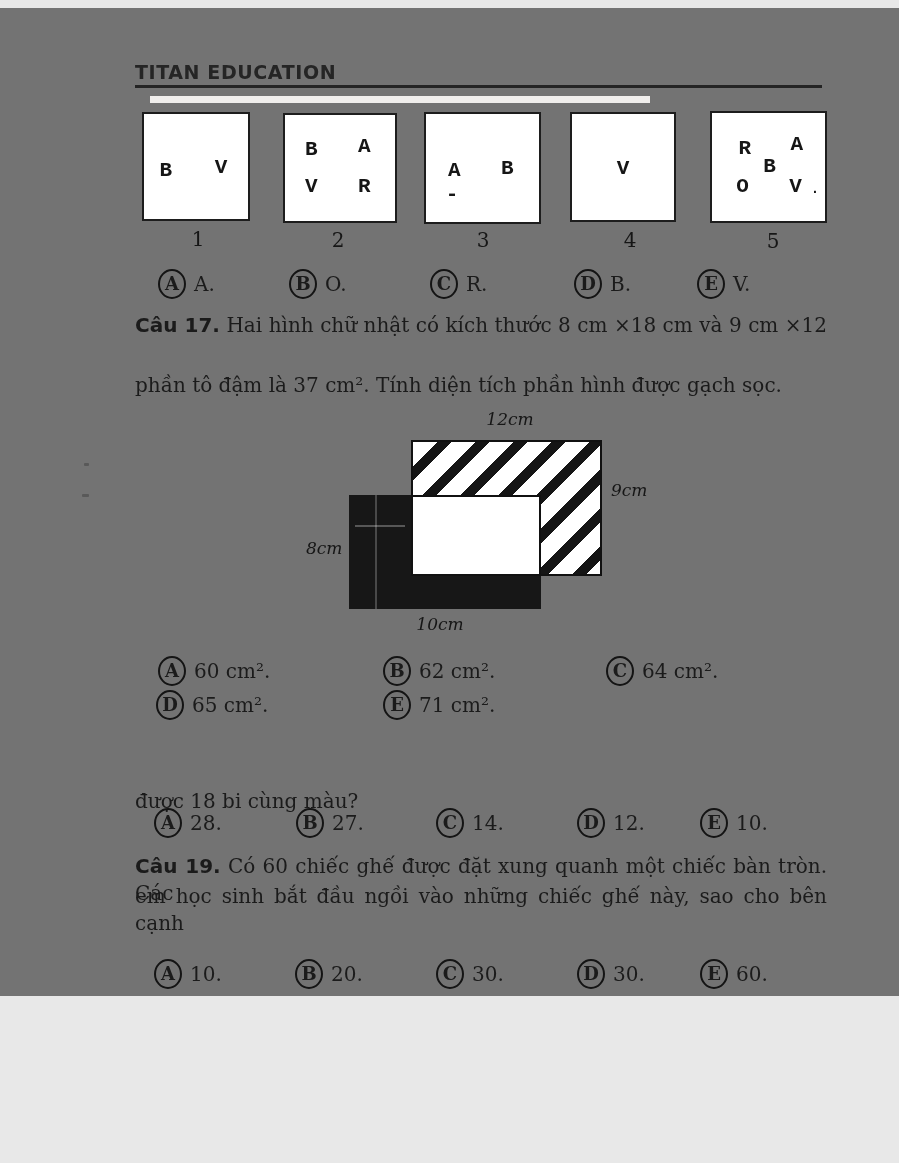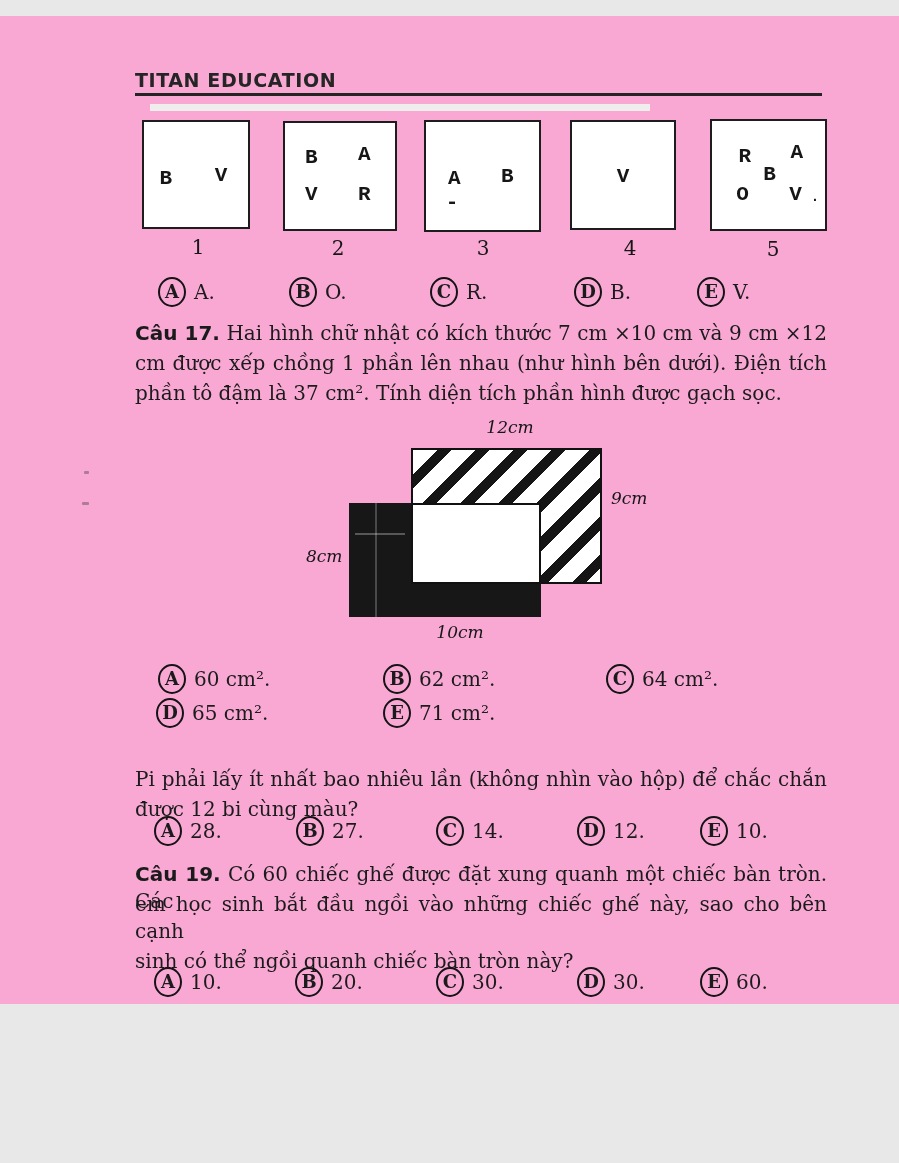--- a/index.html
+++ b/index.html
@@ -1,18 +1,18 @@
 <!DOCTYPE html>
 <html><head>
 <meta charset="utf-8">
 <style>
   html,body{margin:0;padding:0;background:#e8e8e8;}
   #page{
-    position:relative;width:899px;height:988px;margin:16px auto;
-    background:#f9a8d4;overflow:hidden;
+    position:relative;width:899px;height:988px;margin:8px auto;
+    background:#737373;overflow:hidden;
     font-family:"DejaVu Serif",serif;color:#1b1b1b;
   }
   
   .brand{
     position:absolute;left:135px;top:53px;
     font-family:"DejaVu Sans",sans-serif;font-weight:700;font-size:19px;
     letter-spacing:.6px;color:#252525;z-index:2;
   }
   .brand-underline{position:absolute;left:135px;top:77px;width:687px;height:2.6px;background:#242424;}
   .noise-bar{position:absolute;left:150px;top:88px;width:500px;height:7px;background:#f0eeec;}
@@ -127,35 +127,34 @@
     <span class="circ">D</span>
     <span class="otext">B.</span>
   </div>
   <div class="opt" style="left:697px;top:261px;">
     <span class="circ">E</span>
     <span class="otext">V.</span>
   </div>
 
   <div class="tline just" style="top:304px;">
     <b class="qlabel">Câu 17.</b>
-    <span>Hai hình chữ nhật có kích thước 7 cm ×10 cm và 9 cm ×12</span>
-  </div>
-  <div class="tline just" style="top:334px;">cm được xếp chồng 1 phần lên nhau (như hình bên dưới). Điện tích</div>
+    <span>Hai hình chữ nhật có kích thước 8 cm ×18 cm và 9 cm ×12</span>
+  </div>
   <div class="tline" style="top:364px;">phần tô đậm là 37 cm². Tính diện tích phần hình được gạch sọc.</div>
 
   <div class="dim center" style="left:470px;top:401px;">12cm</div>
   <div class="fig-hatch"></div>
   <div class="fig-black">
     <span class="art-v"></span>
     <span class="art-h"></span>
   </div>
   <div class="fig-overlap"></div>
   <div class="dim" style="left:611px;top:472px;">9cm</div>
   <div class="dim" style="left:306px;top:530px;">8cm</div>
-  <div class="dim center" style="left:420px;top:606px;">10cm</div>
+  <div class="dim center" style="left:400px;top:606px;">10cm</div>
 
   <div class="opt" style="left:158px;top:648px;">
     <span class="circ">A</span>
     <span class="otext">60 cm².</span>
   </div>
   <div class="opt" style="left:383px;top:648px;">
     <span class="circ">B</span>
     <span class="otext">62 cm².</span>
   </div>
   <div class="opt" style="left:606px;top:648px;">
@@ -164,22 +163,21 @@
   </div>
   <div class="opt" style="left:156px;top:682px;">
     <span class="circ">D</span>
     <span class="otext">65 cm².</span>
   </div>
   <div class="opt" style="left:383px;top:682px;">
     <span class="circ">E</span>
     <span class="otext">71 cm².</span>
   </div>
 
-  <div class="tline just" style="top:750px;">Pi phải lấy ít nhất bao nhiêu lần (không nhìn vào hộp) để chắc chắn</div>
-  <div class="tline" style="top:780px;">được 12 bi cùng màu?</div>
+  <div class="tline" style="top:780px;">được 18 bi cùng màu?</div>
 
   <div class="opt" style="left:154px;top:800px;">
     <span class="circ">A</span>
     <span class="otext">28.</span>
   </div>
   <div class="opt" style="left:296px;top:800px;">
     <span class="circ">B</span>
     <span class="otext">27.</span>
   </div>
   <div class="opt" style="left:436px;top:800px;">
@@ -193,21 +191,20 @@
   <div class="opt" style="left:700px;top:800px;">
     <span class="circ">E</span>
     <span class="otext">10.</span>
   </div>
 
   <div class="tline just" style="top:845px;">
     <b class="qlabel">Câu 19.</b>
     <span>Có 60 chiếc ghế được đặt xung quanh một chiếc bàn tròn. Các</span>
   </div>
   <div class="tline just" style="top:875px;">em học sinh bắt đầu ngồi vào những chiếc ghế này, sao cho bên cạnh</div>
-  <div class="tline" style="top:932px;">sinh có thể ngồi quanh chiếc bàn tròn này?</div>
 
   <div class="opt" style="left:154px;top:951px;">
     <span class="circ">A</span>
     <span class="otext">10.</span>
   </div>
   <div class="opt" style="left:295px;top:951px;">
     <span class="circ">B</span>
     <span class="otext">20.</span>
   </div>
   <div class="opt" style="left:436px;top:951px;">

